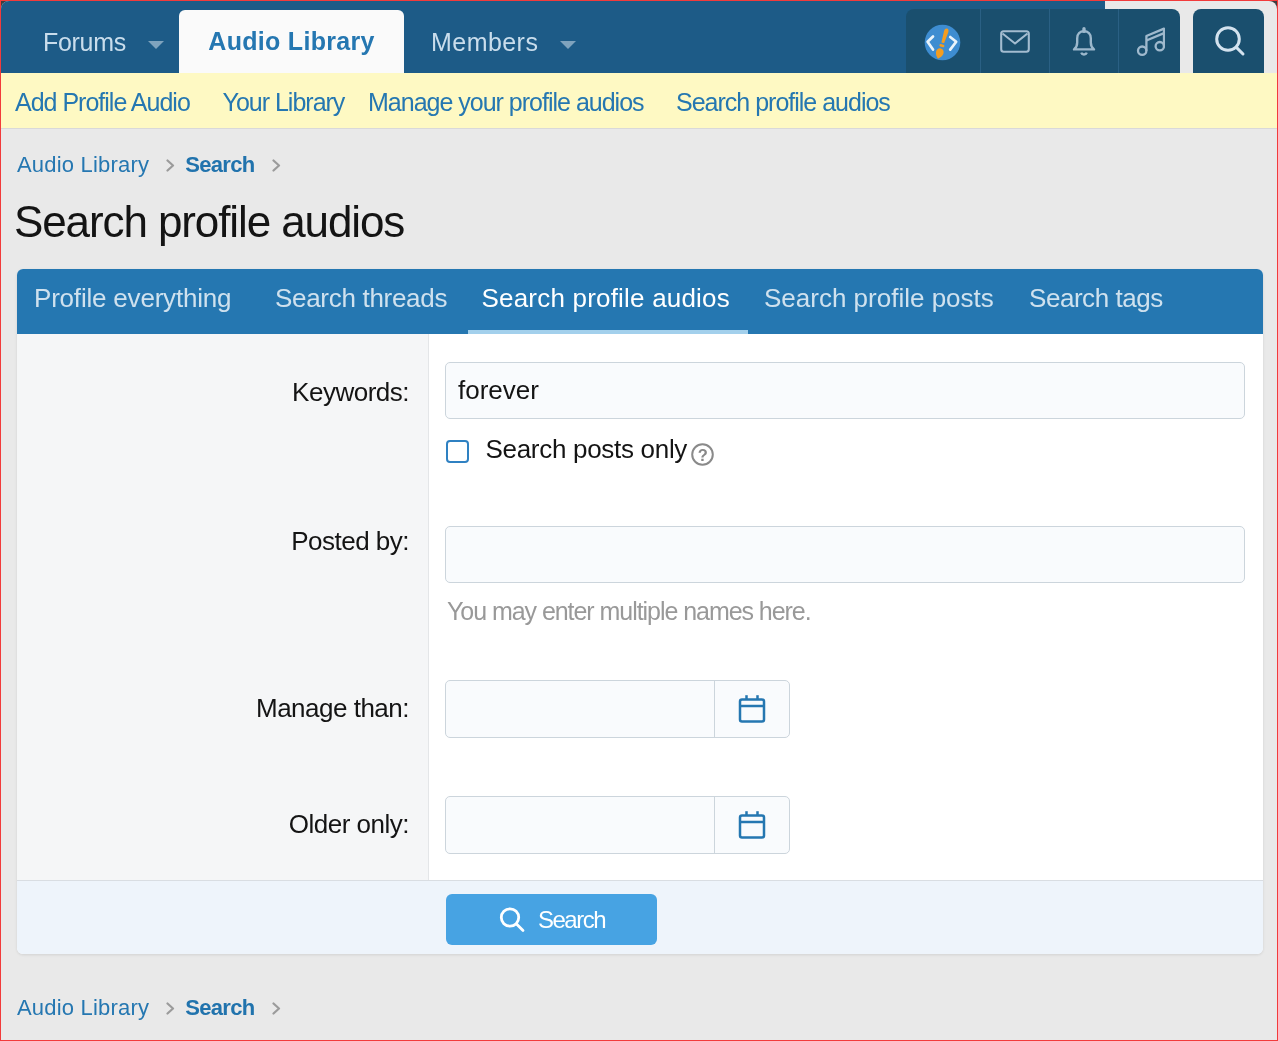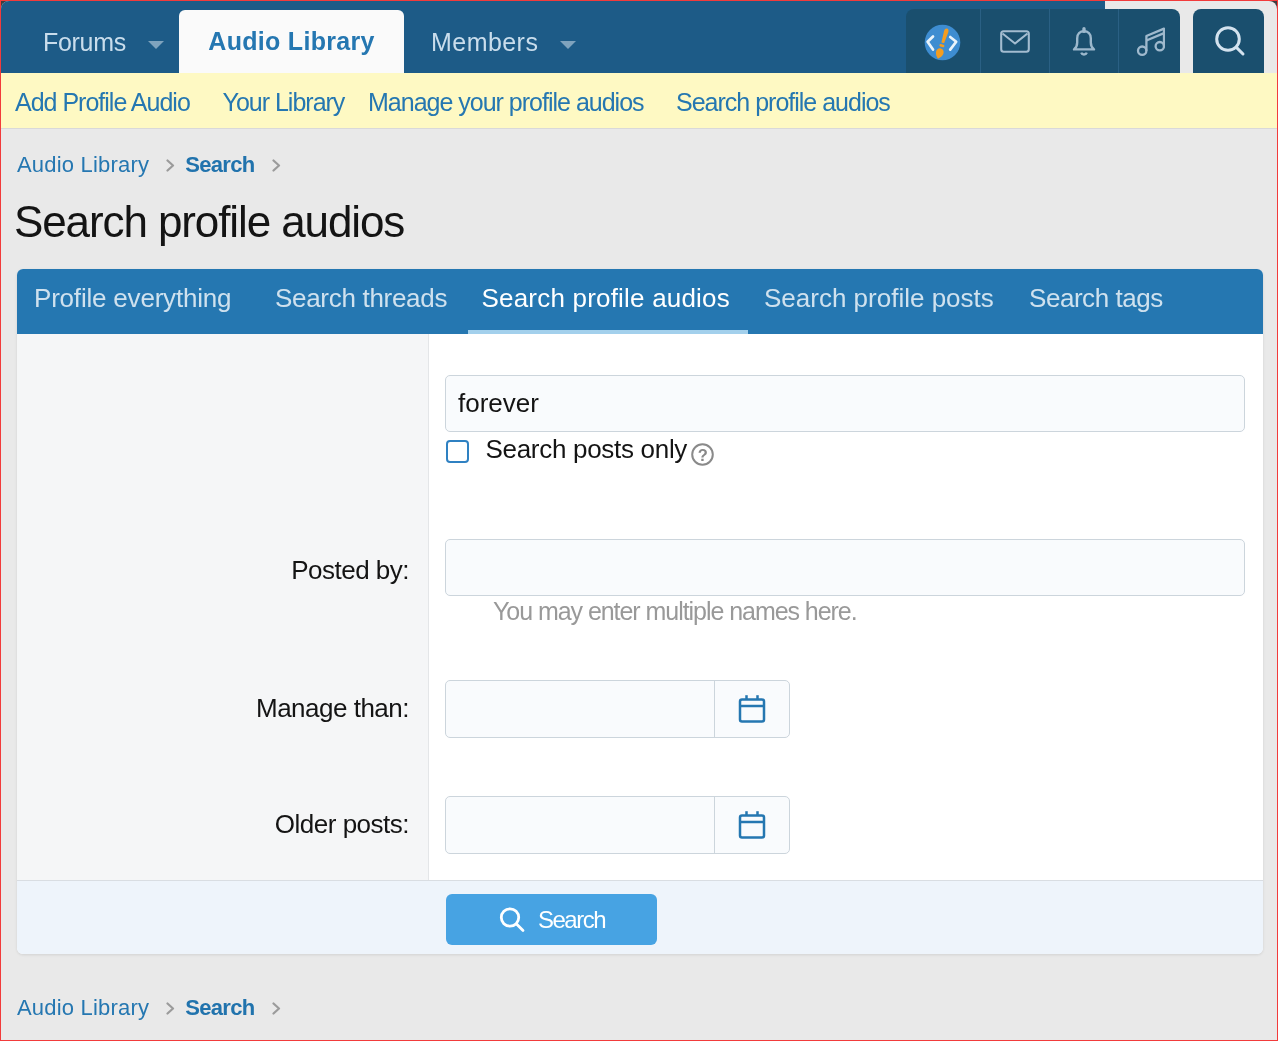--- a/index.html
+++ b/index.html
@@ -88,21 +88,21 @@
   position:absolute; left:0; top:65px; width:412px; height:546px;
   background:#f5f6f7; border-right:1px solid #e4e6e8;
 }
 .flabel {
   position:absolute; left:0; width:392px; text-align:right; line-height:1;
   font-size:26px; letter-spacing:-0.5px; color:#141414;
 }
 .input {
   position:absolute; left:428px; width:800px; height:57px;
   background:#f9fbfd; border:1px solid #ccd5dc; border-radius:5px;
-  font-size:26px; color:#141414; display:flex; align-items:center; padding-left:12px;margin-top:13px;
+  font-size:26px; color:#141414; display:flex; align-items:center; padding-left:12px;
 }
 #footer {
   position:absolute; left:0; top:611px; width:1246px; height:73.5px;
   background:#eef4fb; border-top:1px solid #d9dde2; border-radius:0 0 6px 6px;
 }
 #searchbtn {
   position:absolute; left:429px; top:13px; width:211px; height:51px;
   background:#47a3e3; border-radius:6px; color:#fff; font-size:24px; letter-spacing:-1.5px;
   display:flex; align-items:center; justify-content:center; gap:12px;
 }
@@ -196,44 +196,45 @@
   <div id="block">
     <div id="tabbar">
       <span style="left:17px; letter-spacing:-0.2px;">Profile everything</span>
       <span style="left:258px; letter-spacing:-0.3px;">Search threads</span>
       <span style="left:464.5px; letter-spacing:0.2px; color:#fff;">Search profile audios</span>
       <span style="left:747px;">Search profile posts</span>
       <span style="left:1012px; letter-spacing:-0.45px;">Search tags</span>
       <div id="underline"></div>
     </div>
     <div id="leftcol"></div>
+    <div class="flabel" style="top:110.4px;">Keywords:</div>
     <div class="input" style="top:93px;">forever</div>
     <div id="cbx"></div>
     <div id="cbxlabel">Search posts only</div>
     <div id="help">
       <svg width="23" height="23" viewBox="0 0 23 23">
         <circle cx="11.5" cy="11.5" r="10.3" fill="none" stroke="#8a8a8a" stroke-width="2"></circle>
         <text x="6.8" y="17.5" font-size="16.5" font-weight="bold" fill="#888" font-family="Liberation Sans">?</text>
       </svg>
     </div>
-    <div class="flabel" style="top:288px;padding-left:32px;">Posted by:</div>
+    <div class="flabel" style="top:259px;padding-left:32px;">Posted by:</div>
     <div class="input" style="top:257px;"></div>
-    <div class="hint" style="top:329.6px;margin-left:46px;">You may enter multiple names here.</div>
+    <div class="hint" style="top:329.6px;">You may enter multiple names here.</div>
     <div class="flabel" style="top:426.2px;">Manage than:</div>
     <div class="dategroup" style="top:411px;">
       <div class="btn">
         <svg width="28" height="30" viewBox="0 0 28 30" fill="none" stroke="#2577b1">
           <rect x="2" y="5.5" width="24" height="22" rx="2" stroke-width="2.5"></rect>
           <line x1="2" y1="12" x2="26" y2="12" stroke-width="2.5"></line>
           <line x1="8.5" y1="1.2" x2="8.5" y2="6" stroke-width="2.5"></line>
           <line x1="19.5" y1="1.2" x2="19.5" y2="6" stroke-width="2.5"></line>
         </svg>
       </div>
     </div>
-    <div class="flabel" style="top:541.7px;">Older posts:</div>
+    <div class="flabel" style="top:541.7px;">Older only:</div>
     <div class="dategroup" style="top:526.5px;">
       <div class="btn">
         <svg width="28" height="30" viewBox="0 0 28 30" fill="none" stroke="#2577b1">
           <rect x="2" y="5.5" width="24" height="22" rx="2" stroke-width="2.5"></rect>
           <line x1="2" y1="12" x2="26" y2="12" stroke-width="2.5"></line>
           <line x1="8.5" y1="1.2" x2="8.5" y2="6" stroke-width="2.5"></line>
           <line x1="19.5" y1="1.2" x2="19.5" y2="6" stroke-width="2.5"></line>
         </svg>
       </div>
     </div>

